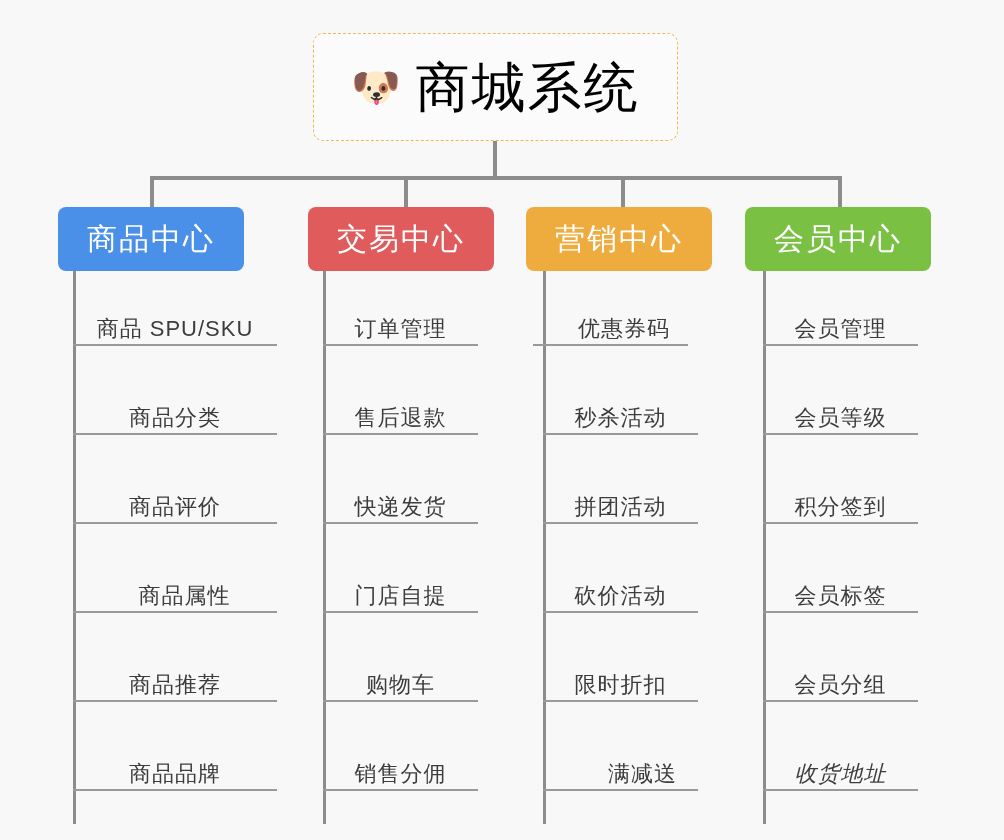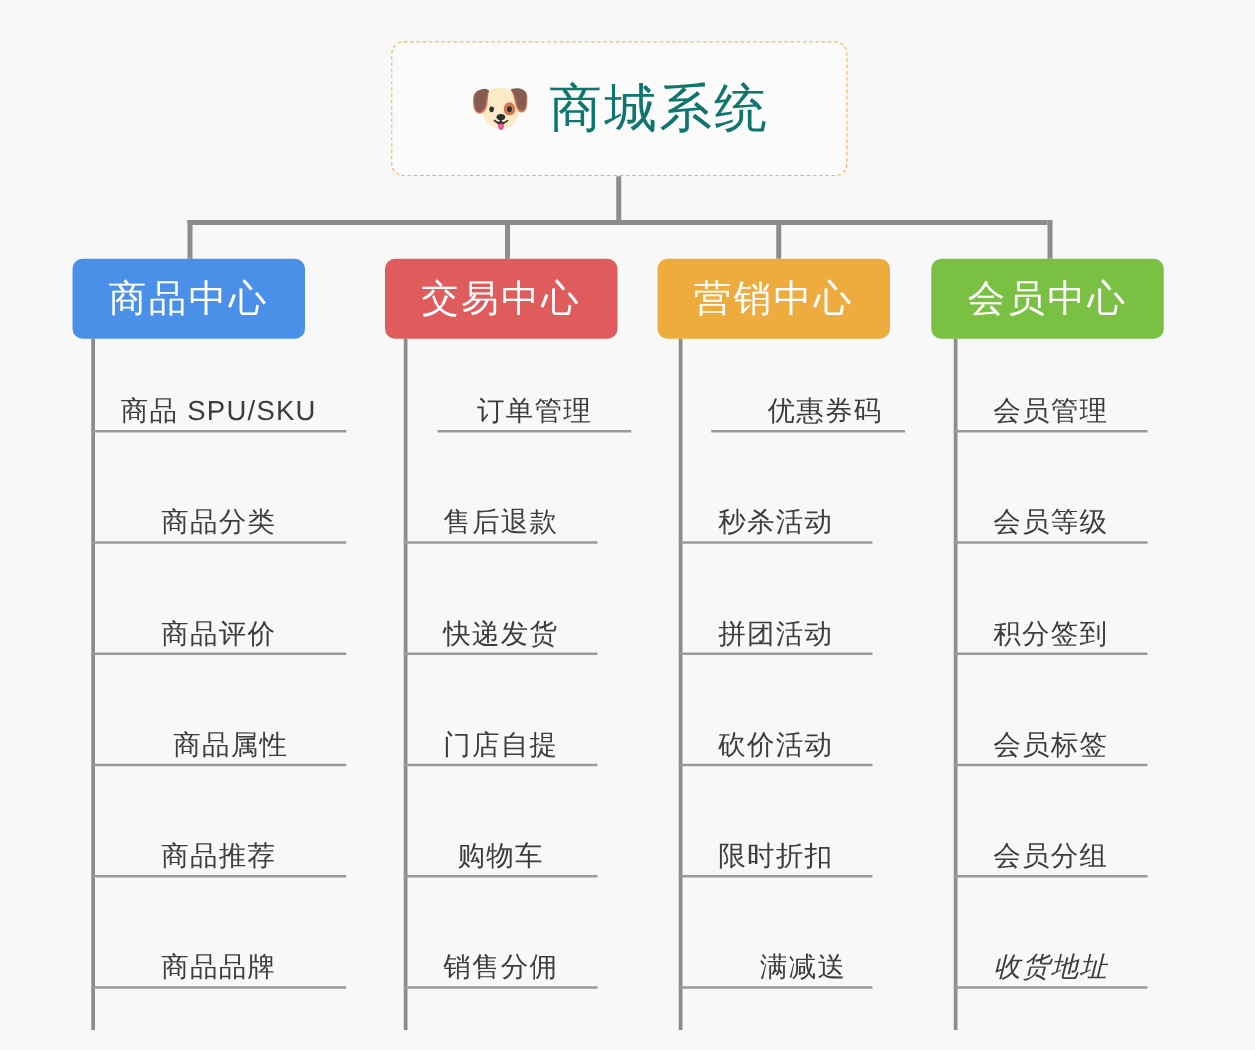--- a/index.html
+++ b/index.html
@@ -34,22 +34,22 @@
     align-items: center;
     justify-content: center;
     gap: 14px;
   }
   .root-emoji {
     font-size: 40px;
     line-height: 1;
     display: block;
   }
   .root-title {
-    font-size: 42px;
-    color: #0f766e;
+    font-size: 54px;
+    color: #000000;
     letter-spacing: 2px;
     line-height: 1;
     white-space: nowrap;
   }
 
   
   .line {
     position: absolute;
     background: #8c8c8c;
   }
@@ -138,21 +138,21 @@
         <div class="leaf" style="left: 73px; top: 656px; width: 204px; height: 46px; pointer-events: auto;">
           <span class="leaf-label">商品推荐</span>
         </div>
         <div class="leaf" style="left: 73px; top: 745px; width: 204px; height: 46px; pointer-events: auto;">
           <span class="leaf-label">商品品牌</span>
         </div>
       </div>
       <div class="column" style="left: 0px; top: 0px; width: 1004px; height: 840px; position: absolute; pointer-events: none;">
         <div class="cat-box" style="left: 308px; top: 207px; width: 186px; background: rgb(224, 92, 92); position: absolute; pointer-events: auto;">交易中心</div>
         <div class="spine" style="left: 323px; top: 271px; height: 553px; background: rgb(140, 140, 140);"></div>
-        <div class="leaf" style="left: 323px; top: 300px; width: 155px; height: 46px; pointer-events: auto; margin-left: 27px;">
+        <div class="leaf" style="left: 323px; top: 300px; width: 155px; height: 46px; pointer-events: auto;">
           <span class="leaf-label">订单管理</span>
         </div>
         <div class="leaf" style="left: 323px; top: 389px; width: 155px; height: 46px; pointer-events: auto;">
           <span class="leaf-label">售后退款</span>
         </div>
         <div class="leaf" style="left: 323px; top: 478px; width: 155px; height: 46px; pointer-events: auto;">
           <span class="leaf-label">快递发货</span>
         </div>
         <div class="leaf" style="left: 323px; top: 567px; width: 155px; height: 46px; pointer-events: auto;">
           <span class="leaf-label">门店自提</span>
@@ -160,21 +160,21 @@
         <div class="leaf" style="left: 323px; top: 656px; width: 155px; height: 46px; pointer-events: auto;">
           <span class="leaf-label">购物车</span>
         </div>
         <div class="leaf" style="left: 323px; top: 745px; width: 155px; height: 46px; pointer-events: auto;">
           <span class="leaf-label">销售分佣</span>
         </div>
       </div>
       <div class="column" style="left: 0px; top: 0px; width: 909px; height: 840px; position: absolute; pointer-events: none; text-align: right;">
         <div class="cat-box" style="left: 526px; top: 207px; width: 186px; background: rgb(239, 172, 62); position: absolute; pointer-events: auto;">营销中心</div>
         <div class="spine" style="left: 543px; top: 271px; height: 553px; background: rgb(140, 140, 140);"></div>
-        <div class="leaf" style="left: 569px; top: 300px; width: 155px; height: 46px; pointer-events: auto; padding-left: 27px;">
+        <div class="leaf" style="left: 533px; top: 300px; width: 155px; height: 46px; pointer-events: auto; padding-left: 27px;">
           <span class="leaf-label">优惠券码</span>
         </div>
         <div class="leaf" style="left: 543px; top: 389px; width: 155px; height: 46px; pointer-events: auto;">
           <span class="leaf-label">秒杀活动</span>
         </div>
         <div class="leaf" style="left: 543px; top: 478px; width: 155px; height: 46px; pointer-events: auto;">
           <span class="leaf-label">拼团活动</span>
         </div>
         <div class="leaf" style="left: 543px; top: 567px; width: 155px; height: 46px; pointer-events: auto;">
           <span class="leaf-label">砍价活动</span>

